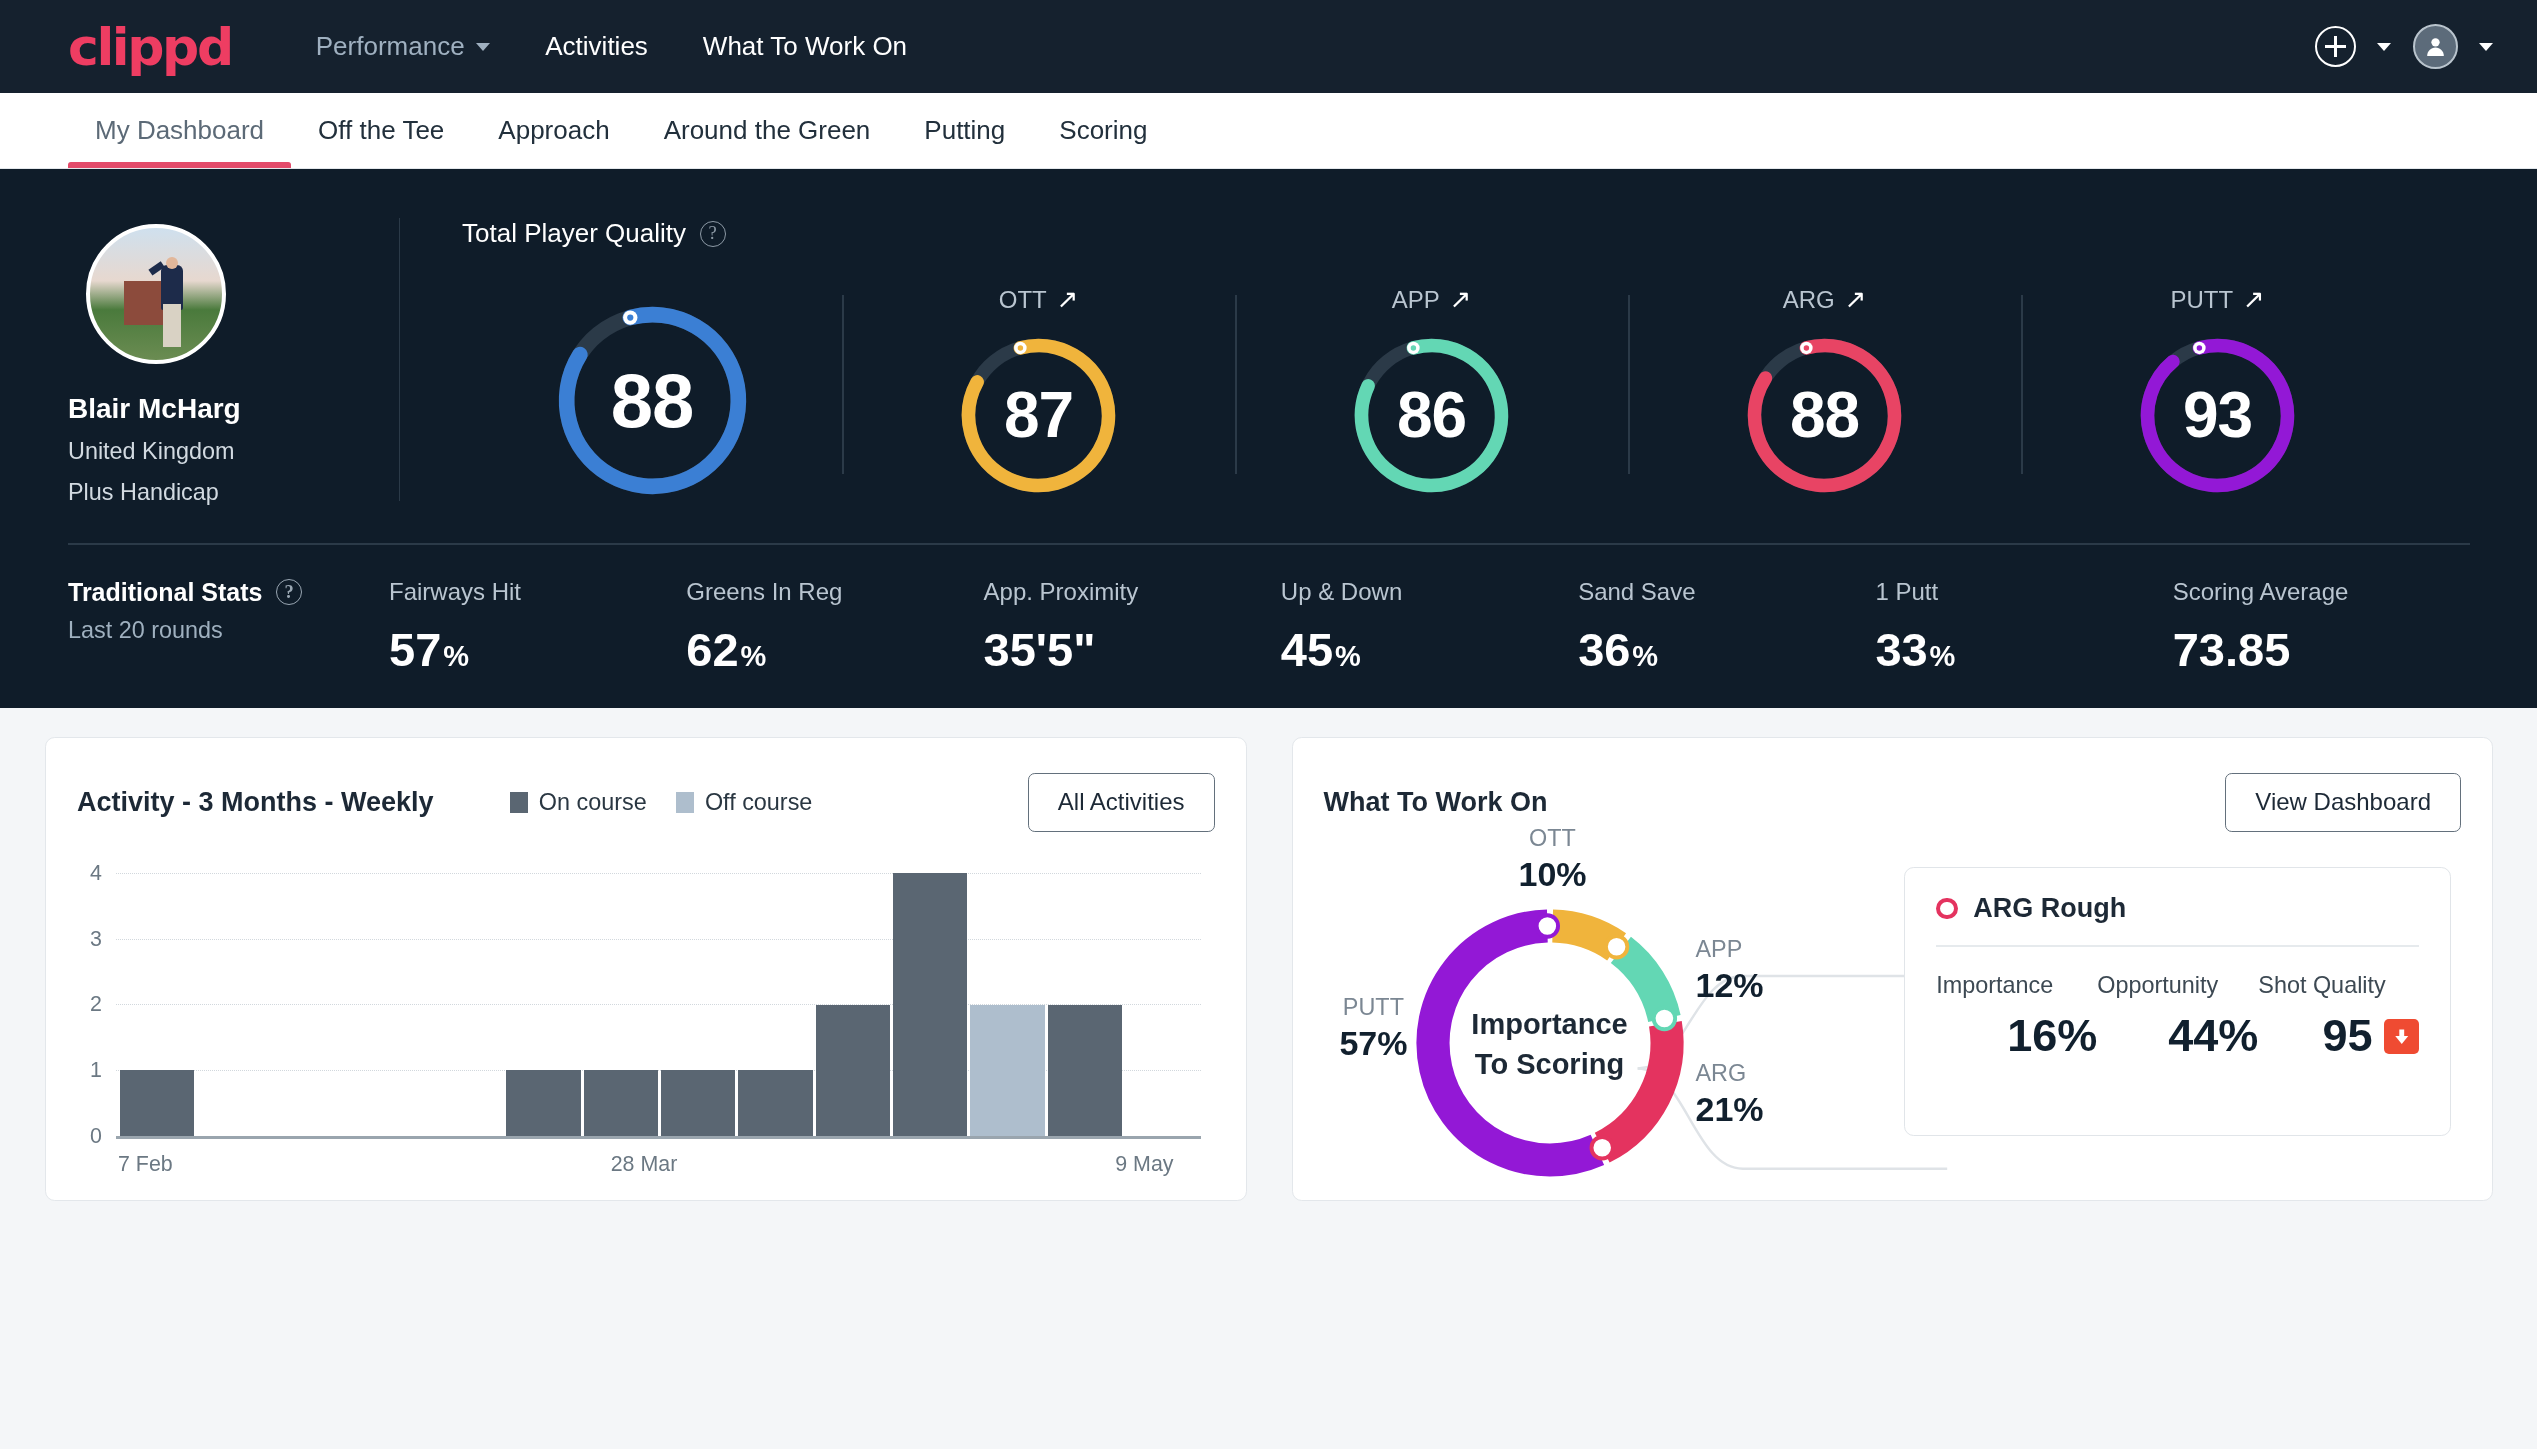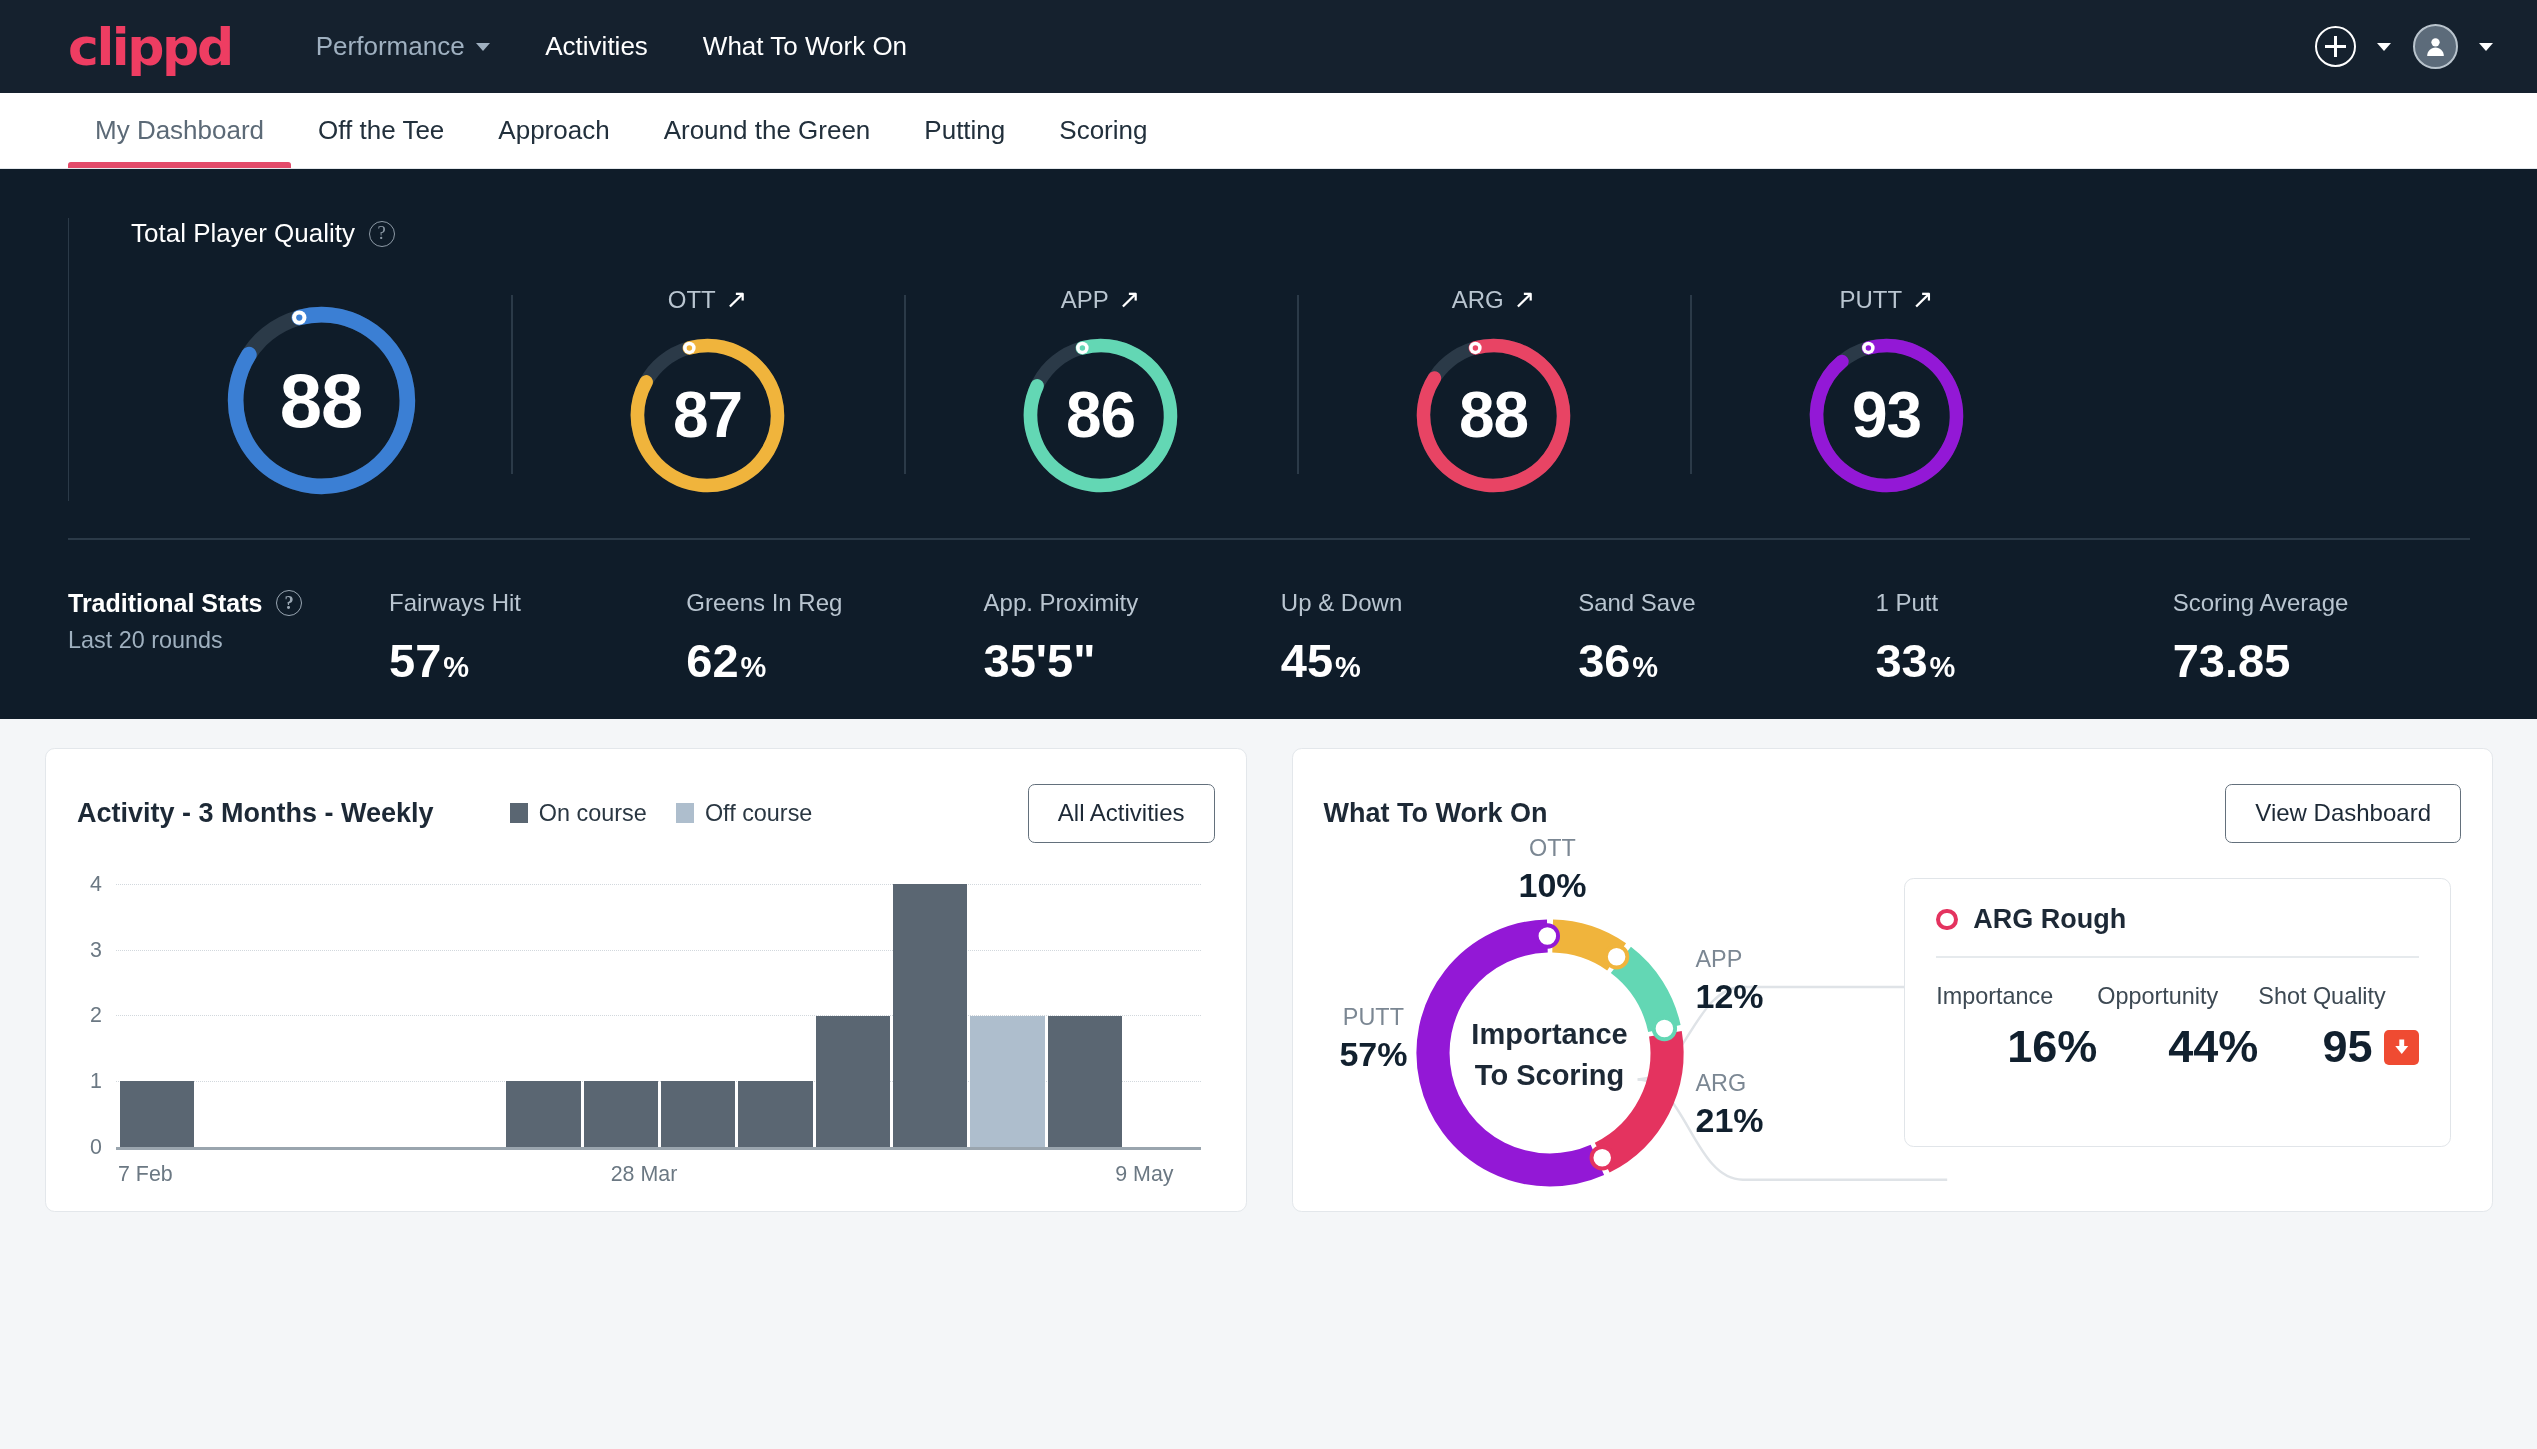--- a/index.html
+++ b/index.html
@@ -132,21 +132,21 @@
   .gauge-num {
     position: absolute; inset: 0; display: flex; align-items: center;
     justify-content: center; font-size: 64px; font-weight: 700; color: #ffffff;
     letter-spacing: -1px;
   }
   .gauge-wrap.big .gauge-num { font-size: 76px; }
 
   .divider-line { height: 1.9px; background: #2b3a48; margin: 37px 0 0 0; }
 
   
-  .trad { display: flex; align-items: flex-start; padding-top: 49px; }
+  .trad { display: flex; align-items: flex-start; padding-top: 33px; }
   .trad-title-col { width: 321px; flex: 0 0 321px; }
   .trad-title {
     font-size: 25px; font-weight: 700; color: #ffffff;
     display: flex; align-items: center; gap: 13.6px;
   }
   .trad-sub { font-size: 23.4px; color: #9fb0bf; margin-top: 9.7px; }
   .trad-stats { flex: 1; display: flex; }
   .stat { flex: 1; display: flex; flex-direction: column; align-items: flex-start; }
   .stat-label { font-size: 24px; color: #b9c5d0; }
   .stat-value {
@@ -277,20 +277,32 @@
   <div class="tab">
       <span>Putting</span>
     </div>
   <div class="tab">
       <span>Scoring</span>
     </div>
 </div>
 
 <div class="hero">
   <div class="hero-top">
+    <div class="player-col">
+      <div class="avatar-photo">
+        <div class="bldg"></div>
+          <div class="arm"></div>
+          <div class="person-body"></div>
+        <div class="person-legs"></div>
+          <div class="person-head"></div>
+      </div>
+      <div class="player-name">Blair McHarg</div>
+      <div class="player-meta">United Kingdom</div>
+      <div class="player-meta">Plus Handicap</div>
+    </div>
 
     <div class="quality-col">
       <div class="tpq-head">
         <div class="tpq-title">Total Player Quality</div>
         <div class="qmark">?</div>
       </div>
       <div class="gauges" id="gauges">
           <div class="gauge-cell big">
             <div class="gauge-spacer"></div>
             <div class="gauge-wrap big" style="width: 201px; height: 201px;"><svg width="201" height="201" viewBox="0 0 206 206">

